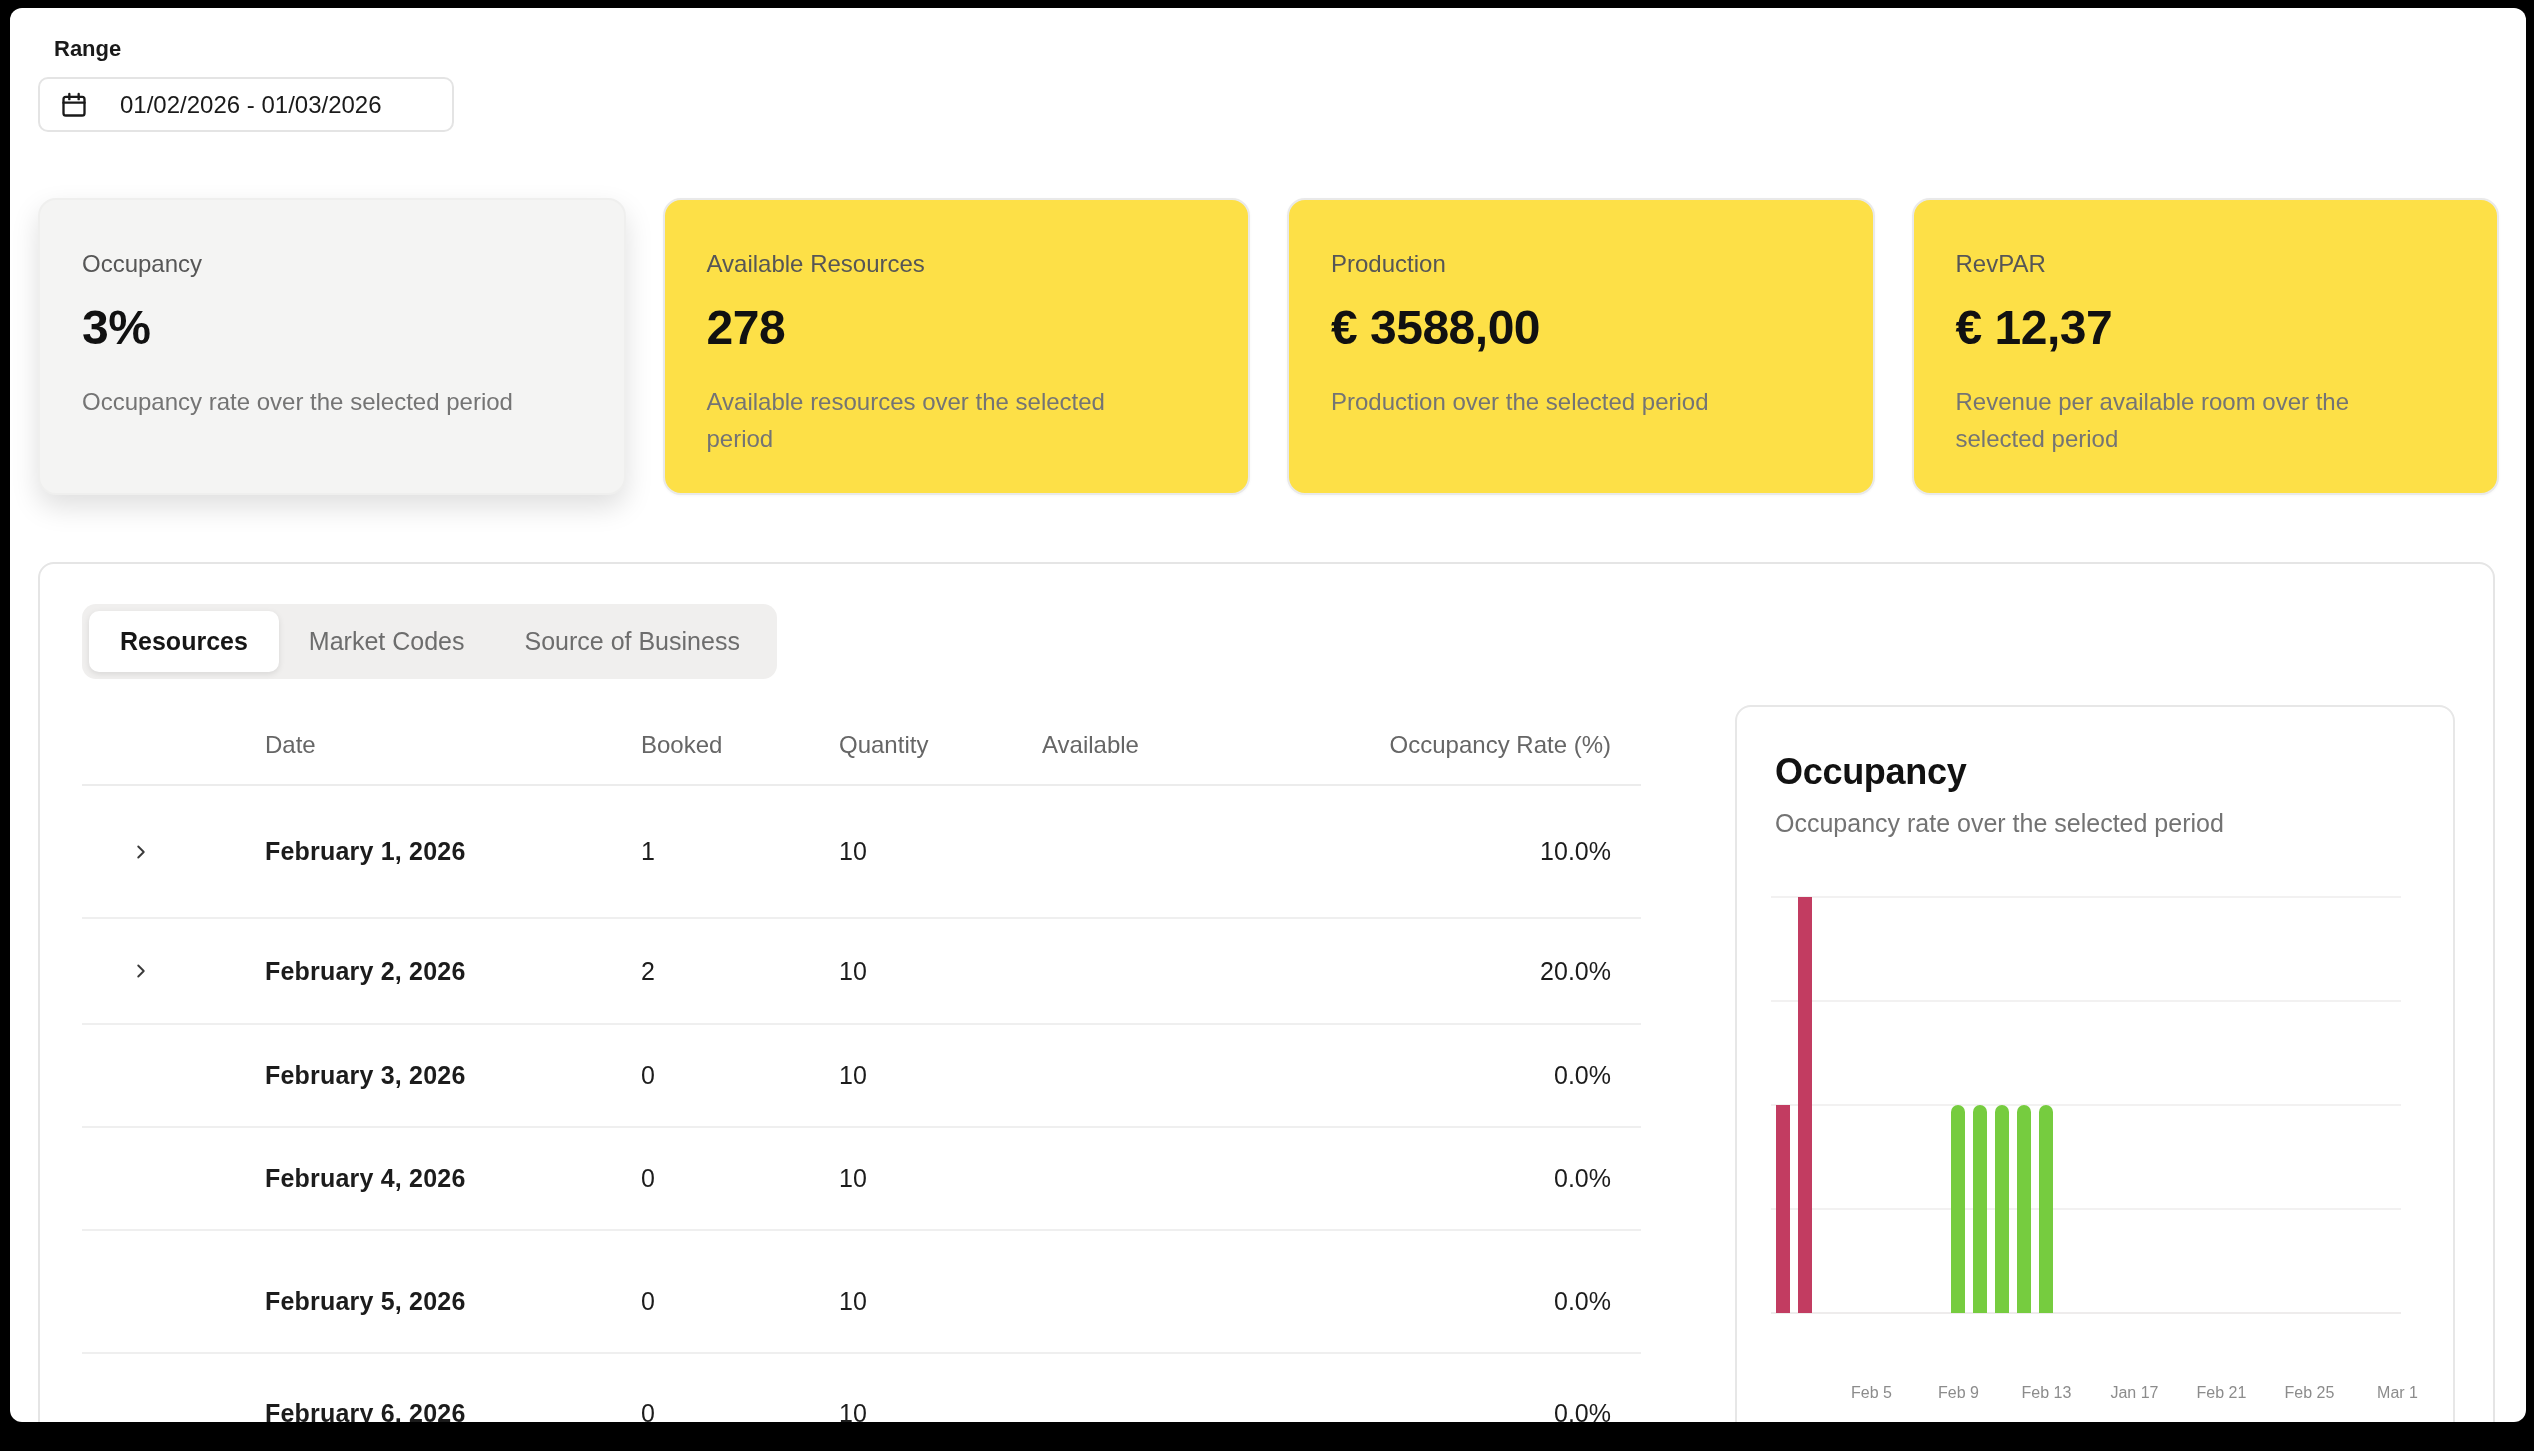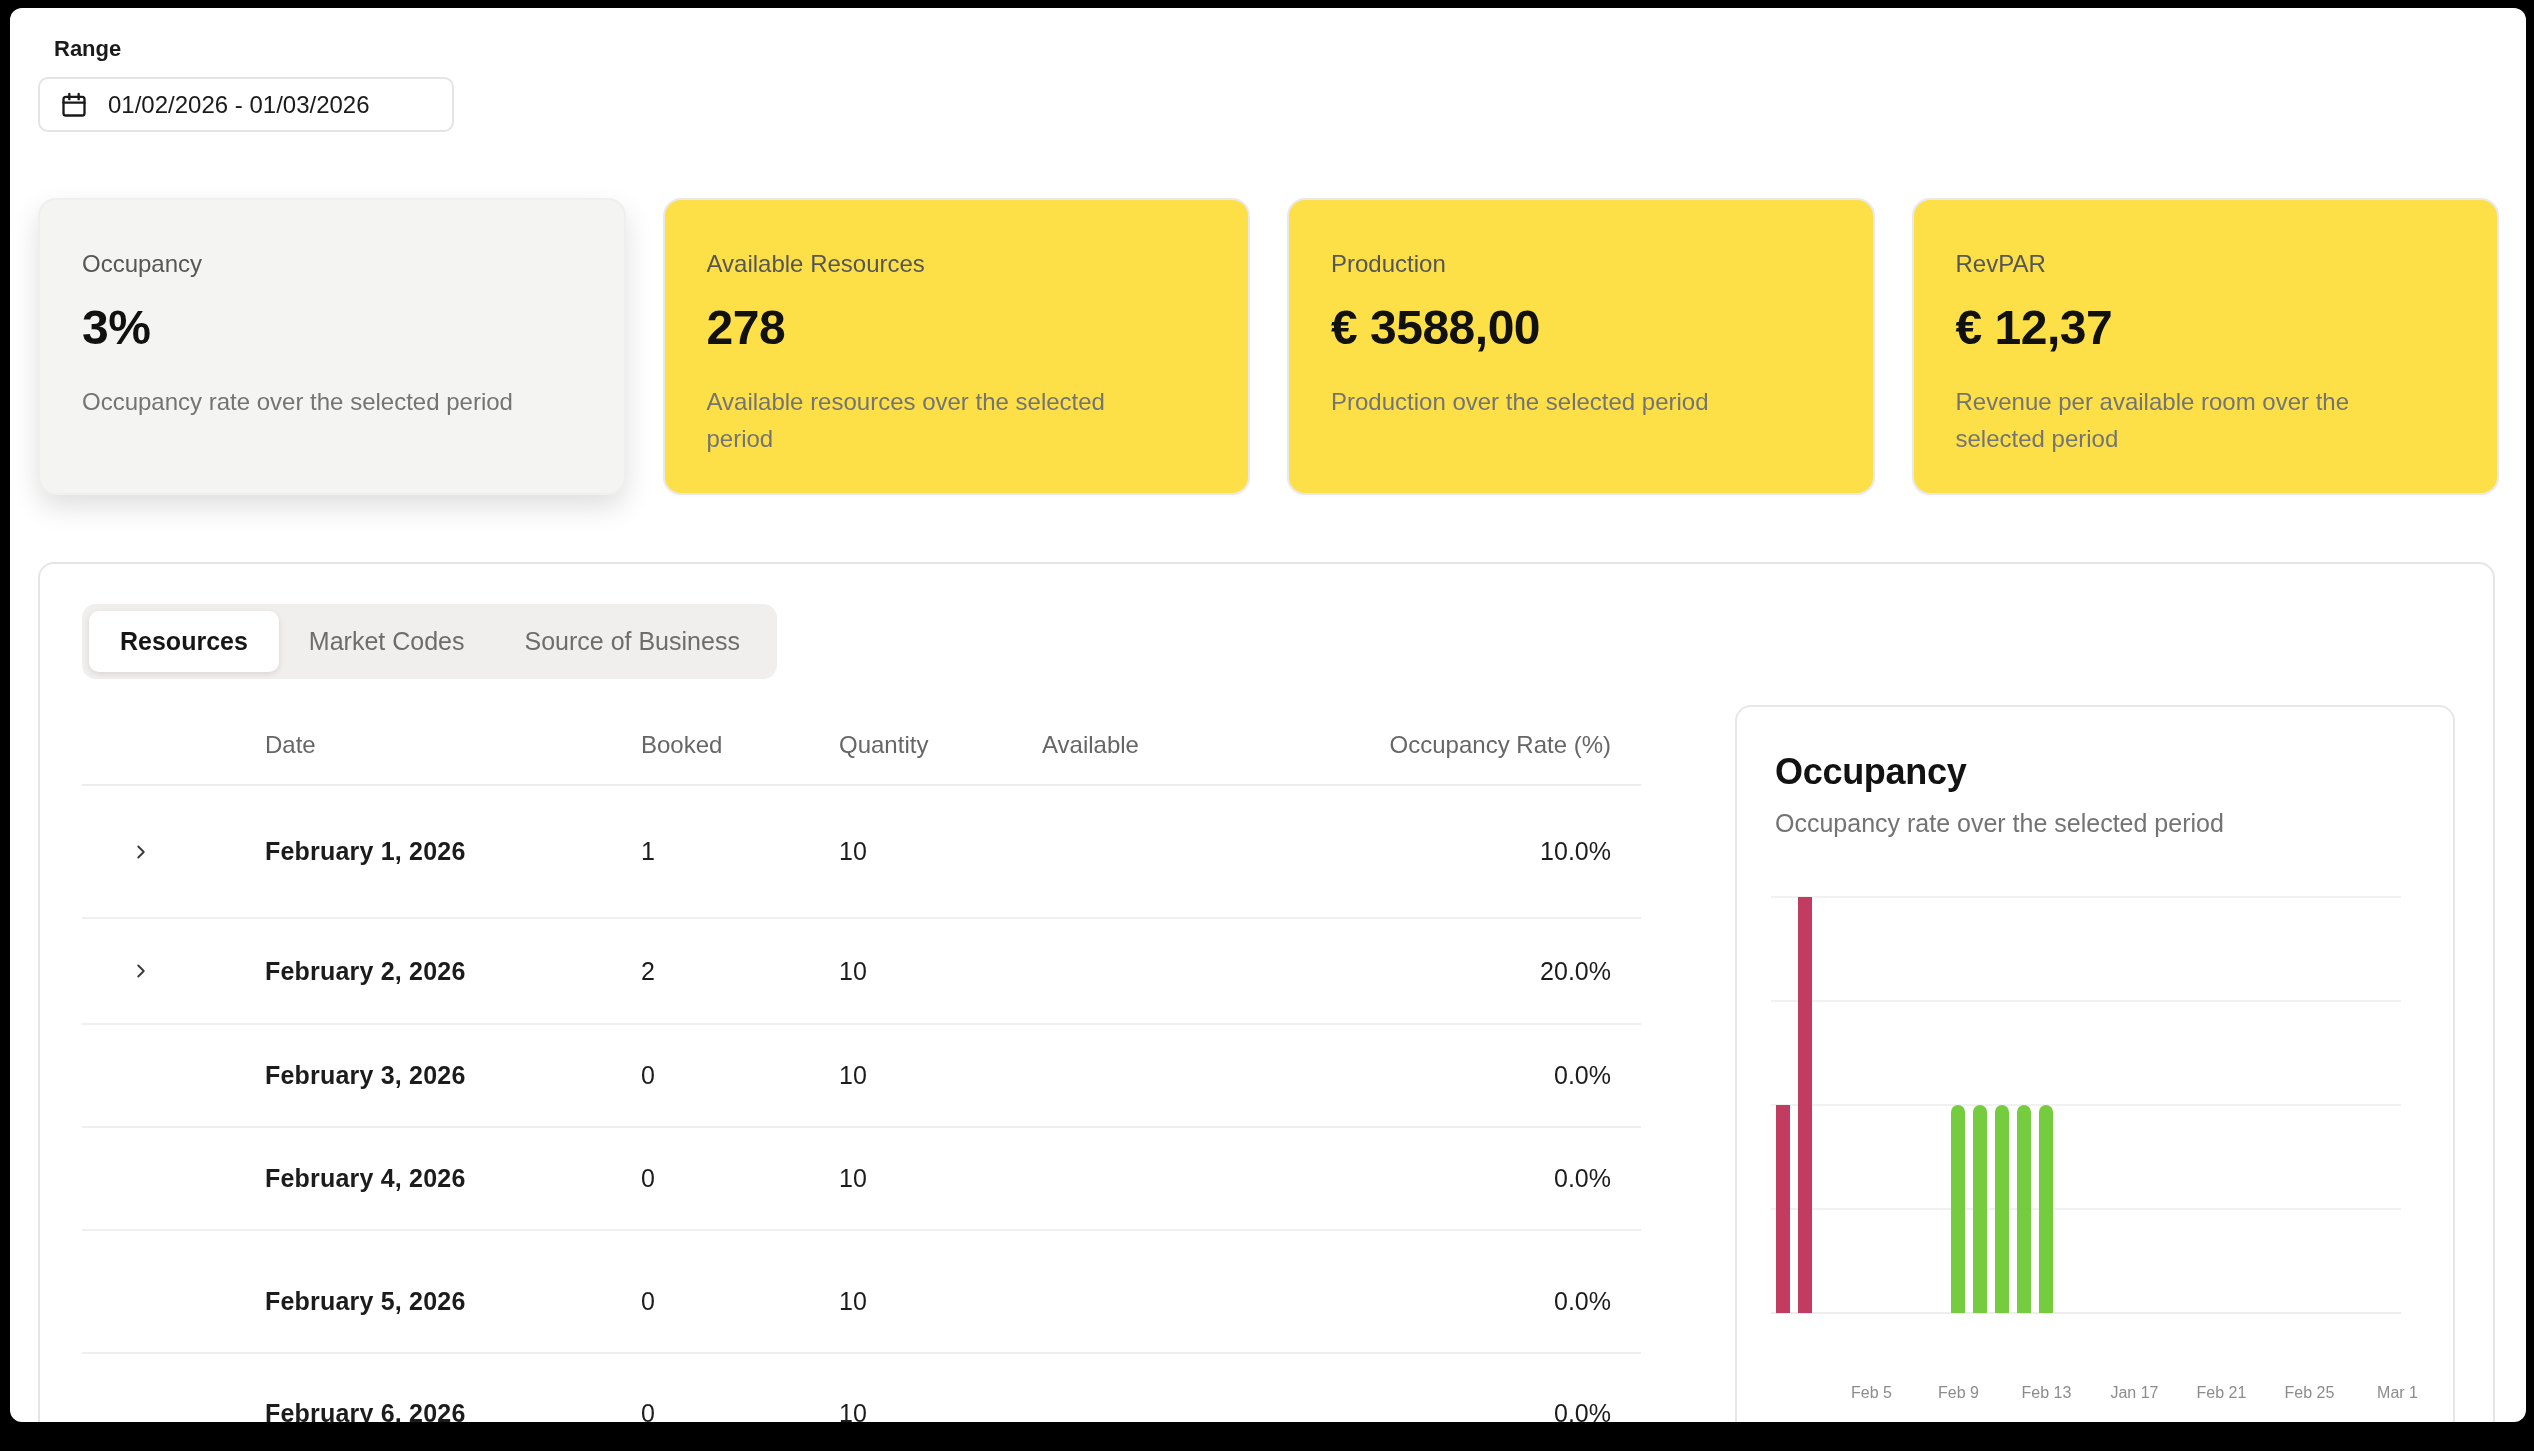--- a/index.html
+++ b/index.html
@@ -18,21 +18,21 @@
   }
 
   
   .range-label {
     position:absolute; left:28px; top:28px;
     font-size:22px; font-weight:700; color:#1a1a1a;margin-left:16px;
   }
   .range-btn {
     position:absolute; left:28px; top:69px; width:416px; height:55px;
     background:#fff; border:2px solid #e4e4e4; border-radius:10px;
-    display:flex; align-items:center; gap:20px; padding:0 20px;
+    display:flex; align-items:center; gap:32px; padding:0 20px;
     font-size:24px; color:#1a1a1a; cursor:pointer;
     font-family:inherit;
   }
 
   
   .kpi-row {
     position:absolute; left:28px; top:190px; width:2461px;
     display:grid; grid-template-columns:repeat(4,1fr); gap:37px;
   }
   .kpi-card {

